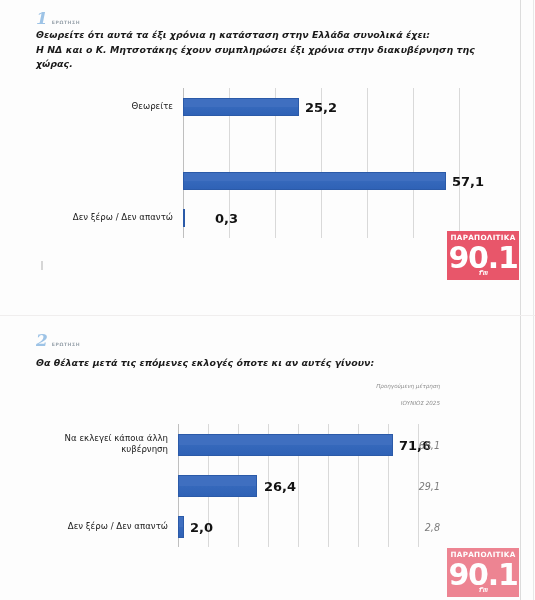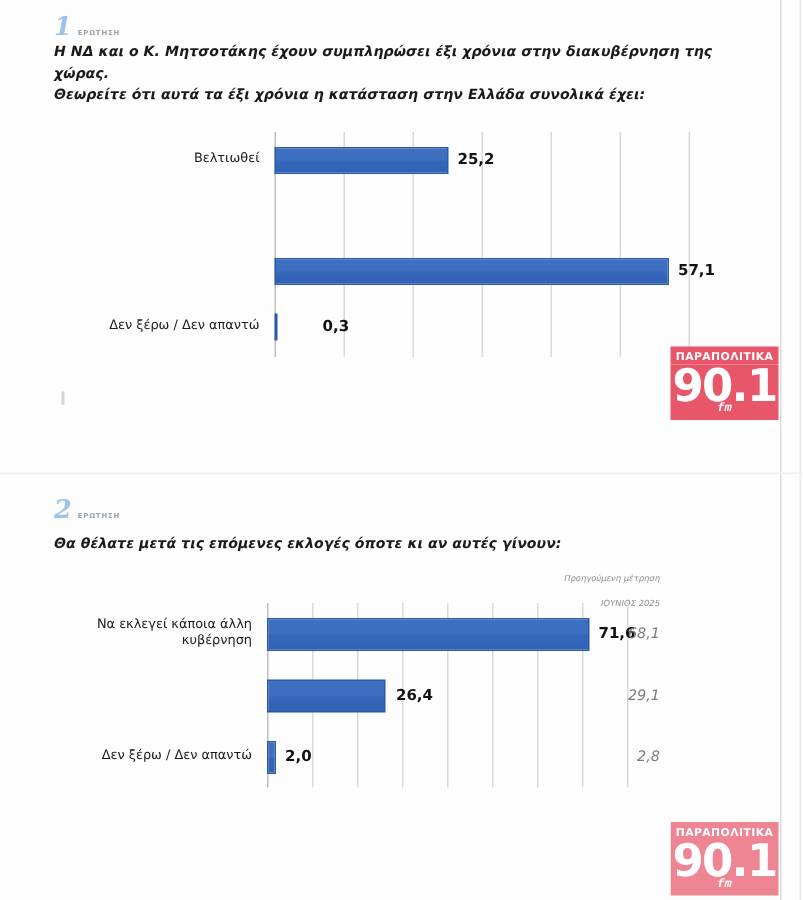--- a/index.html
+++ b/index.html
@@ -46,21 +46,21 @@
     background:linear-gradient(to bottom,#3f6fc0 0%,#3f6fc0 48%,#3568bb 52%,#2f62b6 100%);
     border:1px solid #2b5aa8;box-sizing:border-box;
   }
   .cat-label{
     position:absolute;right:0;top:50%;transform:translateY(-50%);
     text-align:right;font-size:8.6px;color:#1a1a1a;line-height:1.35;
     white-space:pre-line;
   }
   .val-label{
     position:absolute;top:50%;transform:translateY(-50%);
-    font-size:10px;font-weight:bold;color:#121212;white-space:nowrap;
+    font-size:13px;font-weight:bold;color:#121212;white-space:nowrap;
   }
   .prev-label{
     position:absolute;top:50%;transform:translateY(-50%);
     font-size:9.6px;font-style:italic;color:#7c7c7c;
     text-align:right;white-space:nowrap;
   }
   .prev-head{
     position:absolute;text-align:right;
     font-size:5.6px;font-style:italic;color:#8d8d8d;
     line-height:1.5;white-space:pre-line;
@@ -104,37 +104,37 @@
   <div class="page-break" style="top:315px;"></div>
 
   <div class="section">
 
     <div class="q-head" style="left:36px;top:10px;">
       <span class="q-num">1</span>
       <span class="q-word">ΕΡΩΤΗΣΗ</span>
     </div>
 
     <div class="q-title" style="left:36px;top:28px;width:460px;">
+      <div>Θεωρείτε ότι αυτά τα έξι χρόνια η κατάσταση στην Ελλάδα συνολικά έχει:</div>
       <div>Η ΝΔ και ο Κ. Μητσοτάκης  έχουν συμπληρώσει έξι χρόνια στην διακυβέρνηση της χώρας.</div>
-      <div>Θεωρείτε ότι αυτά τα έξι χρόνια η κατάσταση στην Ελλάδα συνολικά έχει:</div>
     </div>
 
     <div class="chart" style="left:0px;top:88px;width:520px;height:150px;">
       <div class="plot" style="left:183px;width:300px;">
         <div class="grid-line axis" style="left:0px;"></div>
         <div class="grid-line" style="left:46px;"></div>
         <div class="grid-line" style="left:92px;"></div>
         <div class="grid-line" style="left:138px;"></div>
         <div class="grid-line" style="left:184px;"></div>
         <div class="grid-line" style="left:230px;"></div>
         <div class="grid-line" style="left:276px;"></div>
       </div>
 
       <div class="row" style="top:0px;height:37px;">
-        <div class="cat-label" style="width:168px;left:5px;">Βελτιωθεί</div>
+        <div class="cat-label" style="width:168px;left:5px;">Θεωρείτε</div>
         <div class="bar" style="left:183px;width:116px;height:18px;"></div>
         <div class="val-label" style="left:305px;">25,2</div>
       </div>
 
 
       <div class="row" style="top:74px;height:37px;">
         <div class="bar" style="left:183px;width:263px;height:18px;"></div>
         <div class="val-label" style="left:452px;">57,1</div>
       </div>
 
@@ -165,21 +165,21 @@
 
     <div class="q-title" style="left:36px;top:356px;width:460px;">
       <div>Θα θέλατε μετά τις επόμενες εκλογές όποτε κι αν αυτές γίνουν:</div>
     </div>
 
     <div class="prev-head" style="left:320px;top:374px;width:120px;">
       <div>Προηγούμενη μέτρηση</div>
       <div>ΙΟΥΝΙΟΣ 2025</div>
     </div>
 
-    <div class="chart" style="left:0px;top:402px;width:520px;height:123px;">
+    <div class="chart" style="left:0px;top:424px;width:520px;height:123px;">
       <div class="plot" style="left:178px;width:300px;">
         <div class="grid-line axis" style="left:0px;"></div>
         <div class="grid-line" style="left:30px;"></div>
         <div class="grid-line" style="left:60px;"></div>
         <div class="grid-line" style="left:90px;"></div>
         <div class="grid-line" style="left:120px;"></div>
         <div class="grid-line" style="left:150px;"></div>
         <div class="grid-line" style="left:180px;"></div>
         <div class="grid-line" style="left:210px;"></div>
         <div class="grid-line" style="left:240px;"></div>

